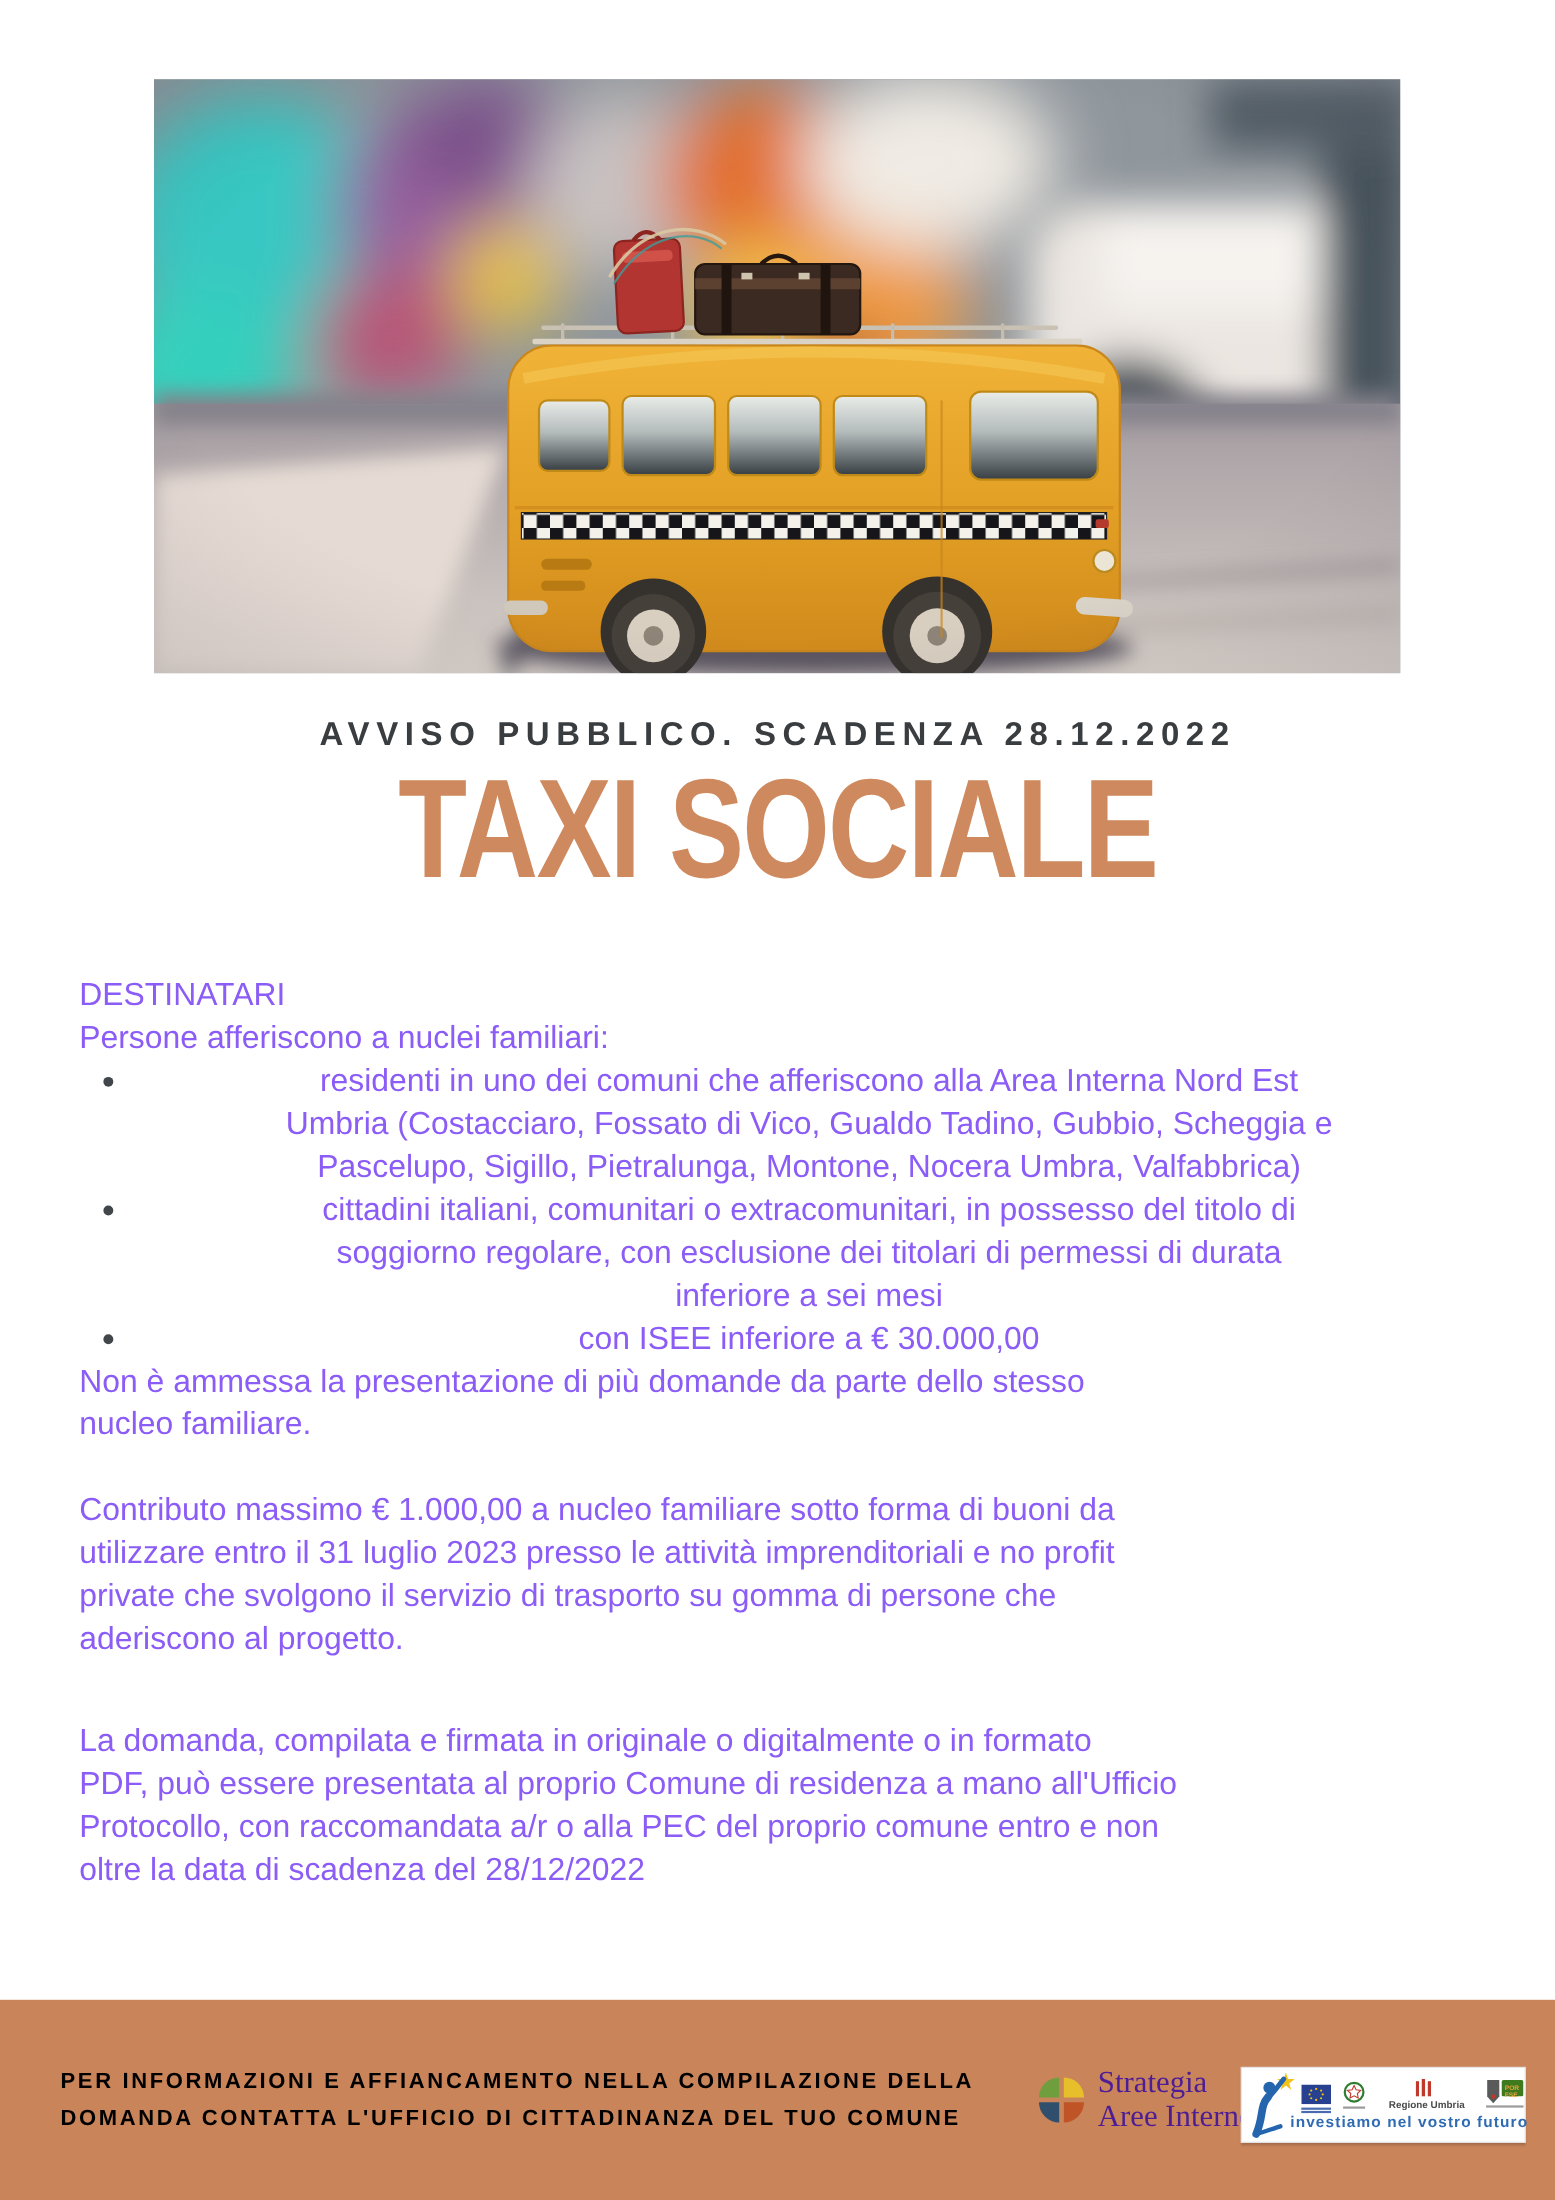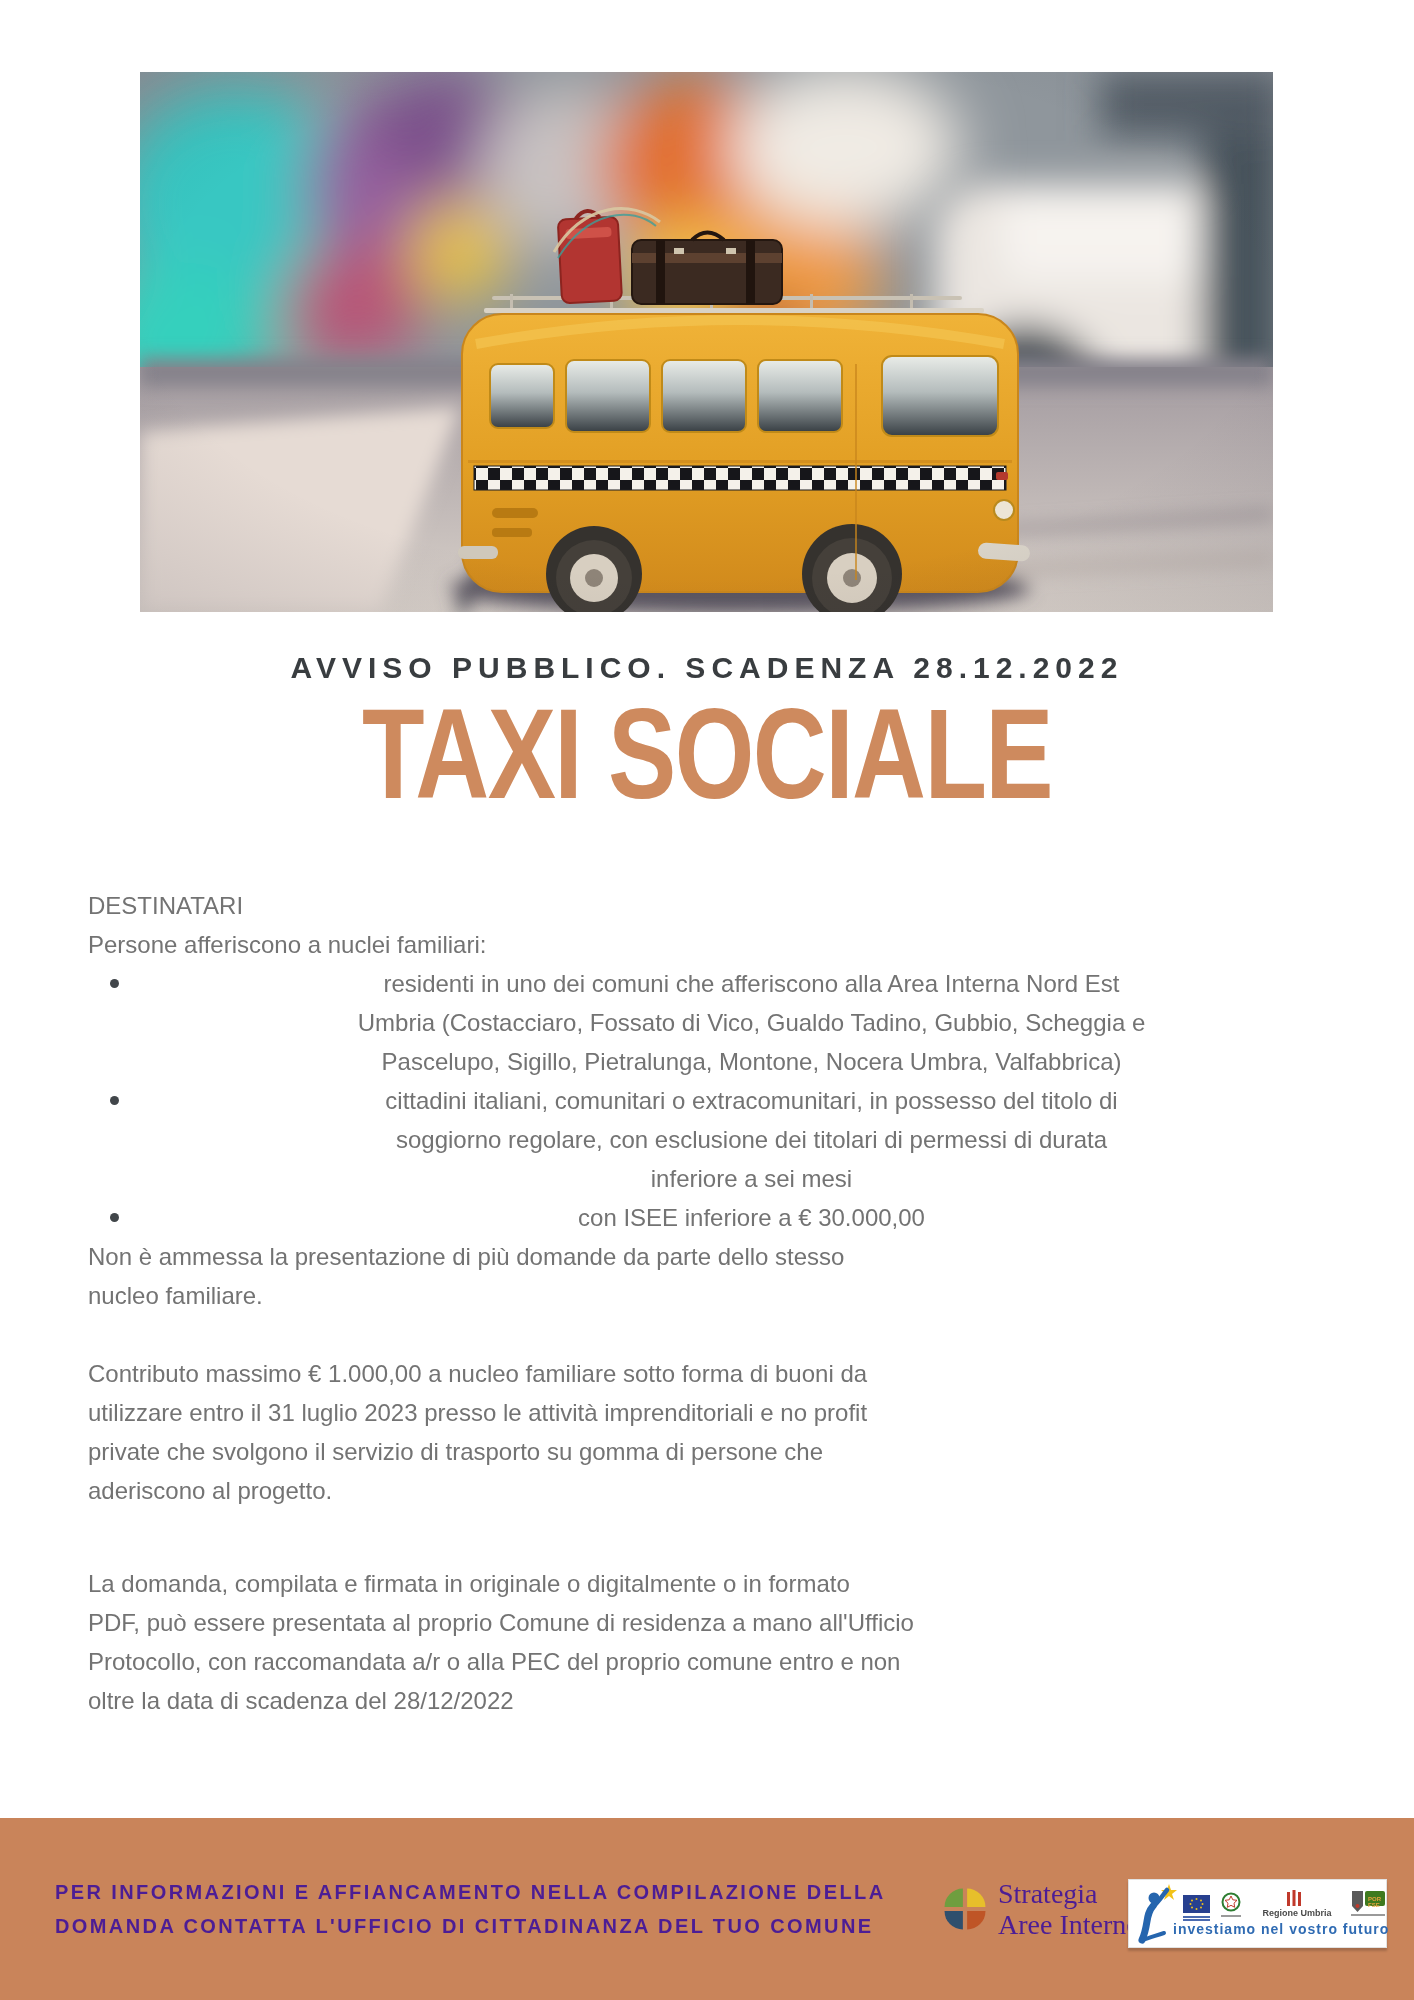--- a/index.html
+++ b/index.html
@@ -11,35 +11,35 @@
   .hero svg{display:block;width:100%;height:100%;}
 
   
   .notice{position:absolute;left:0;top:650px;width:1414px;text-align:center;
     font-size:30px;font-weight:700;letter-spacing:6px;color:#393d40;line-height:36px;}
   .title{position:absolute;left:0;top:690px;width:1414px;margin:0;text-align:center;
     font-size:128px;font-weight:700;line-height:1;color:#ce8a5e;letter-spacing:-2px;
     transform:scaleX(0.8);transform-origin:50% 50%;white-space:nowrap;}
 
   
-  .content{position:absolute;left:88px;top:886px;width:1280px;color:#737373;
-    font-size:24px;line-height:39px;}
+  .content{position:absolute;left:72px;top:886px;width:1280px;color:#8b5cf6;
+    font-size:29px;line-height:39px;}
   .content p{margin:0;white-space:pre-line;}
   .content ul{margin:0;padding:0;list-style:none;}
   .content li{position:relative;padding-left:47px;margin:0;text-align:center;}
   .content li::before{content:"";position:absolute;left:22px;top:15px;width:9px;height:9px;
     border-radius:50%;background:#41464a;}
   .content li span{display:block;white-space:pre-line;}
   .gap{height:39px;}
   .gap.lg{height:54px;}
 
   
   .footer{position:absolute;left:0;top:1818px;width:1414px;height:182px;background:#c9845a;}
   .footer-text{position:absolute;left:55px;top:50%;transform:translateY(-50%);
-    color:#4c1d95;font-size:20px;font-weight:700;letter-spacing:2.4px;line-height:34px;}
+    color:#000000;font-size:20px;font-weight:700;letter-spacing:2.4px;line-height:34px;}
   .strategia{position:absolute;left:941px;top:50%;transform:translateY(-50%);
     display:flex;align-items:center;gap:9px;}
   .strategia svg{width:48px;height:48px;flex:0 0 auto;}
   .strategia-text{font-family:"Liberation Serif",serif;color:#4c1d95;font-size:28px;line-height:31px;}
   .eubox{position:absolute;left:1128px;top:61px;width:259px;height:69px;background:#ffffff;
     box-shadow:0 3px 2px rgba(60,40,30,0.25);border:1px solid #e2e2e2;box-sizing:border-box;}
   .figure{position:absolute;left:4px;top:2px;}
   .minilogo{position:absolute;}
   .mini-caption{position:absolute;height:2px;}
   .umbria-label{position:absolute;left:118px;top:28px;width:100px;text-align:center;

